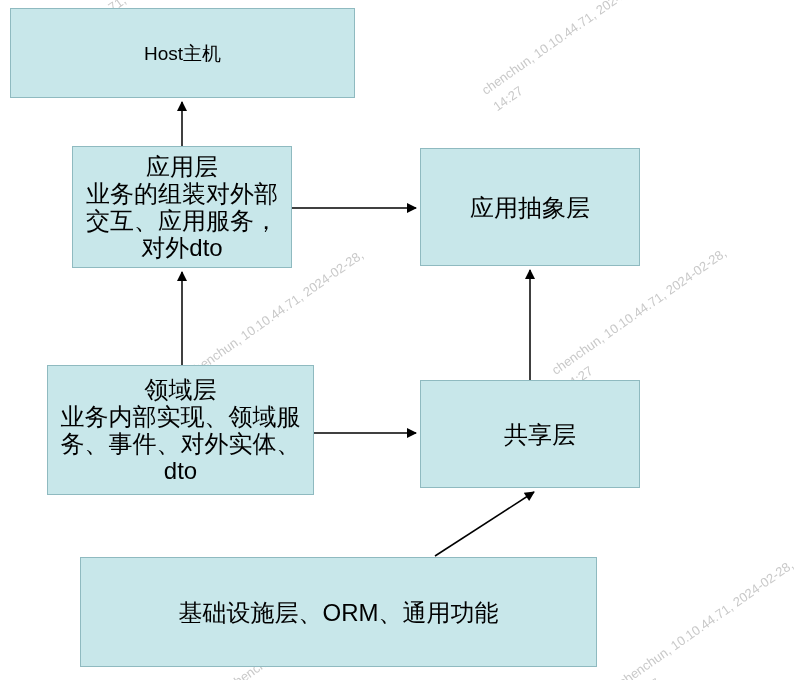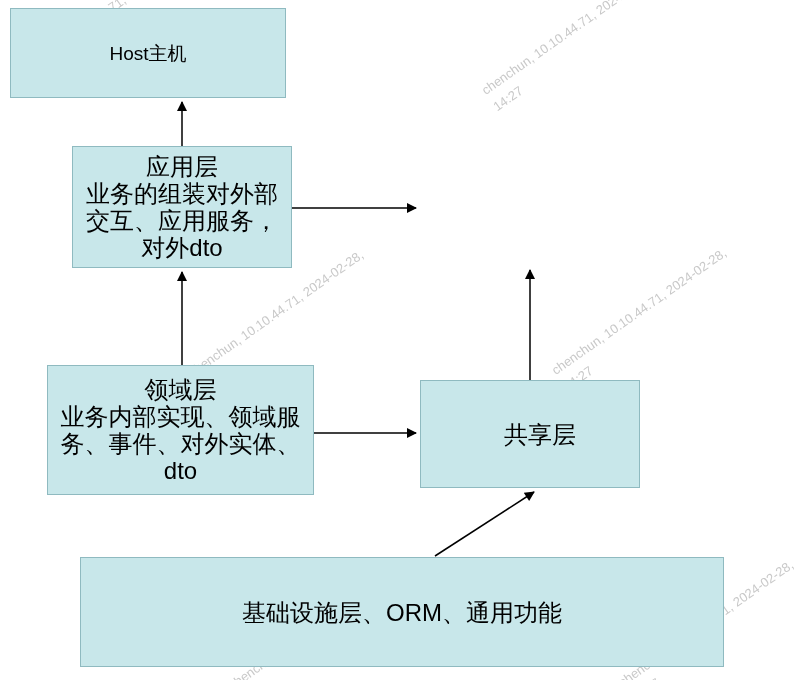--- a/index.html
+++ b/index.html
@@ -31,26 +31,26 @@
     text-align: center;
     color: #000000;
     font-size: 24px;
     line-height: 27px;
     box-sizing: border-box;
     padding: 4px 8px;
   }
   .box .box-label {
     white-space: pre-line;
   }
-  #box-host           { left: 10px;  top: 8px;   width: 276px; height: 90px;  font-size: 19px; }
+  #box-host           { left: 10px;  top: 8px;   width: 345px; height: 90px;  font-size: 19px; }
   #box-application    { left: 72px;  top: 146px; width: 220px; height: 122px; }
   #box-app-abstraction{ left: 420px; top: 148px; width: 220px; height: 118px; }
   #box-domain         { left: 47px;  top: 365px; width: 267px; height: 130px; }
   #box-shared         { left: 420px; top: 380px; width: 220px; height: 108px; padding-left: 28px; }
-  #box-infrastructure { left: 80px;  top: 557px; width: 644px; height: 110px; }
+  #box-infrastructure { left: 80px;  top: 557px; width: 517px; height: 110px; }
 
   .wm {
     position: absolute;
     color: var(--watermark, #c9c9c9);
     font-size: 13px;
     line-height: 20px;
     white-space: nowrap;
     transform: translate(-50%, -50%) rotate(-35deg);
     pointer-events: none;
     user-select: none;
@@ -109,20 +109,23 @@
 
   <div class="box" id="box-host">
     <span class="box-label">Host主机</span>
   </div>
 
   <div class="box" id="box-application">
     <span class="box-label">应用层
 业务的组装对外部交互、应用服务，对外dto</span>
   </div>
 
+  <div class="box" id="box-app-abstraction">
+    <span class="box-label">应用抽象层</span>
+  </div>
 
   <div class="box" id="box-domain">
     <span class="box-label">领域层
 业务内部实现、领域服务、事件、对外实体、dto</span>
   </div>
 
   <div class="box" id="box-shared">
     <span class="box-label">共享层</span>
   </div>
 

